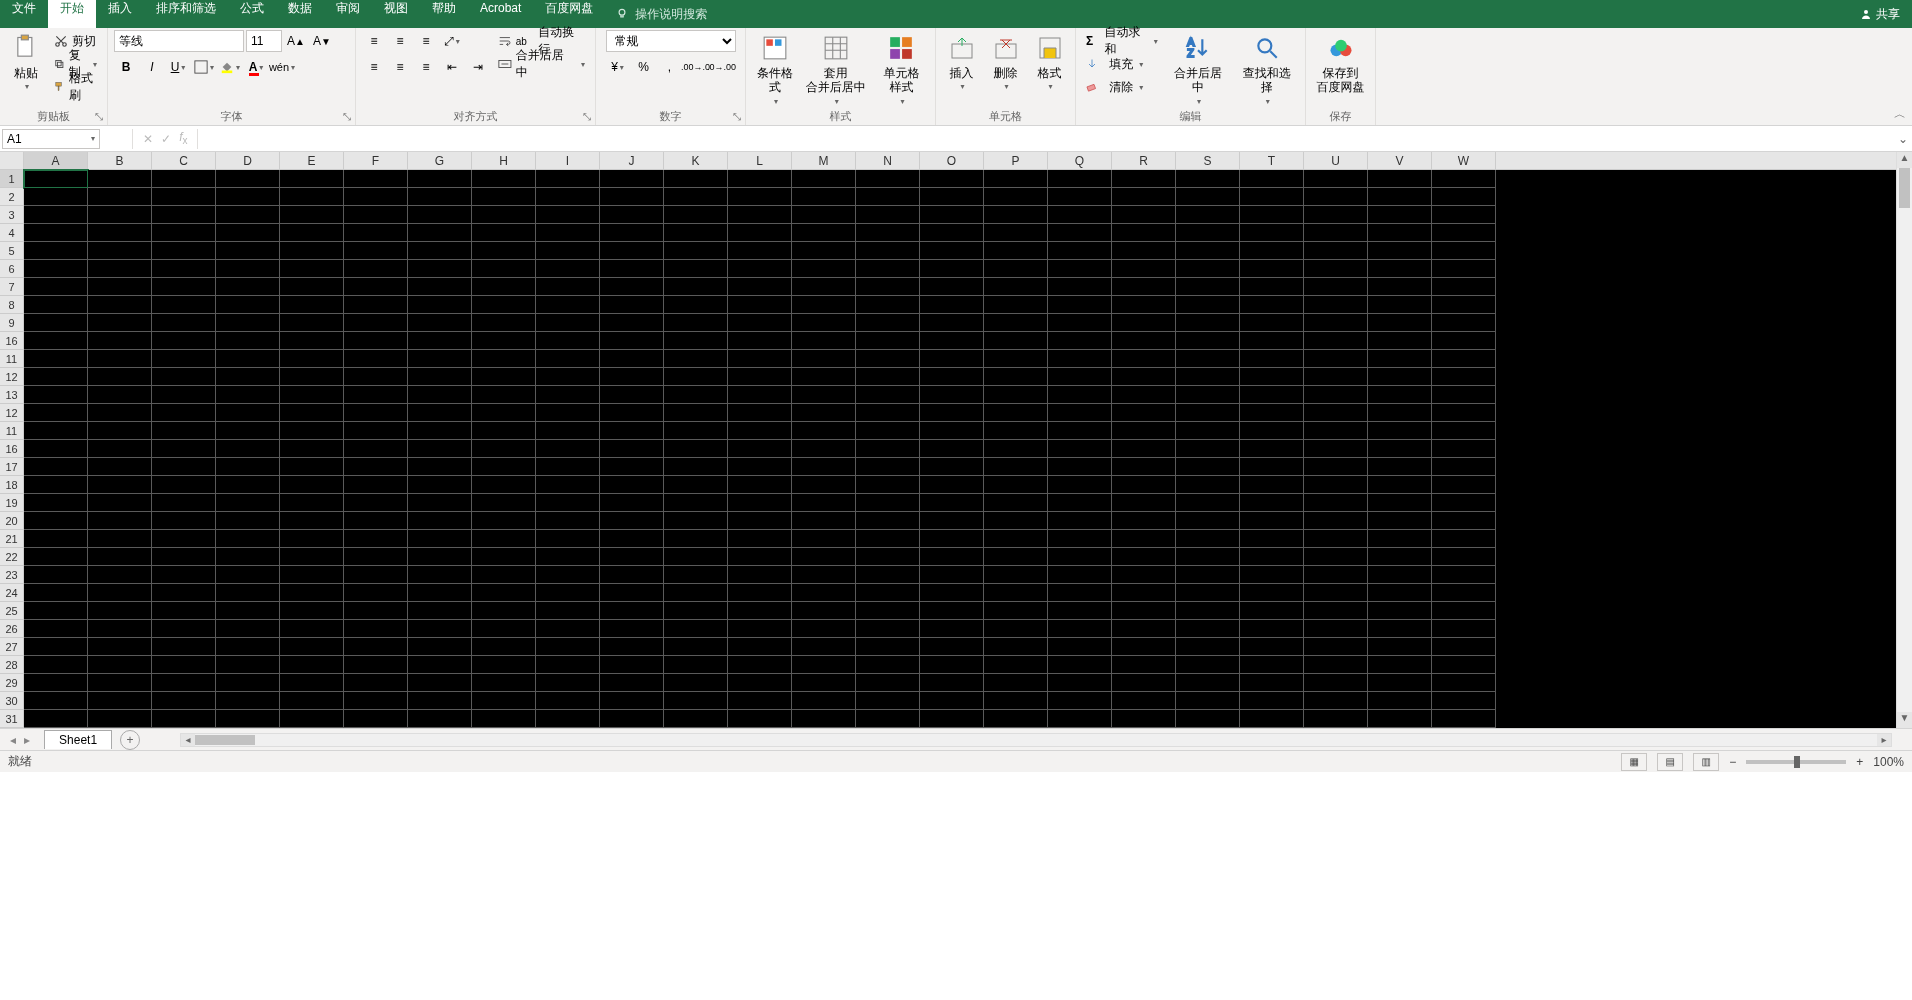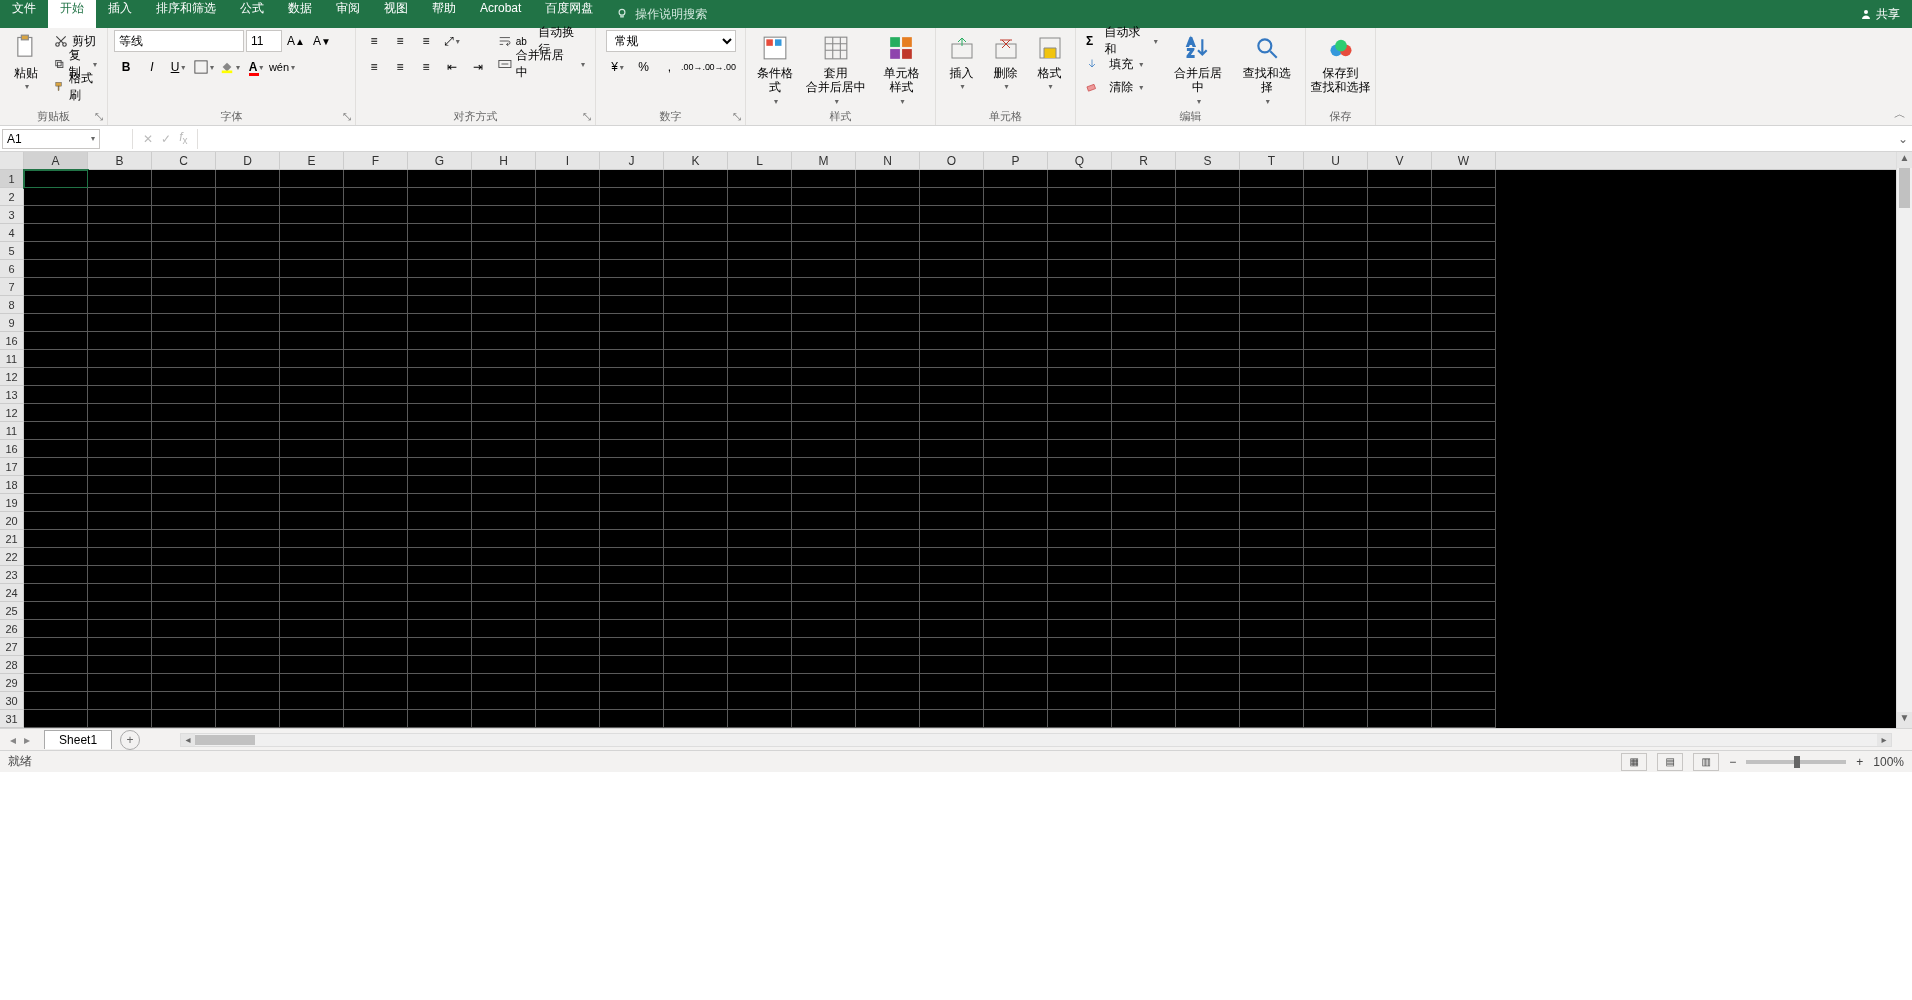--- a/index.html
+++ b/index.html
@@ -360,21 +360,21 @@
     <div class="group-body">
       <div class="big-btn">
           <span class="ico">
             <svg width="28" height="28" viewBox="0 0 24 24">
               <circle cx="8" cy="14" r="5" fill="#3498db"></circle>
               <circle cx="16" cy="14" r="5" fill="#e74c3c"></circle>
               <circle cx="12" cy="10" r="5" fill="#2ecc71"></circle>
             </svg>
           </span>
           <span style="white-space:pre">保存到
-查找和选择</span>
+百度网盘</span>
         </div>
     </div>
     <div class="group-label">保存</div>
   </div>
 
   <div class="collapse-ribbon">︿</div>
 </div>
 
 <div class="fbar">
   <div class="name-box">

